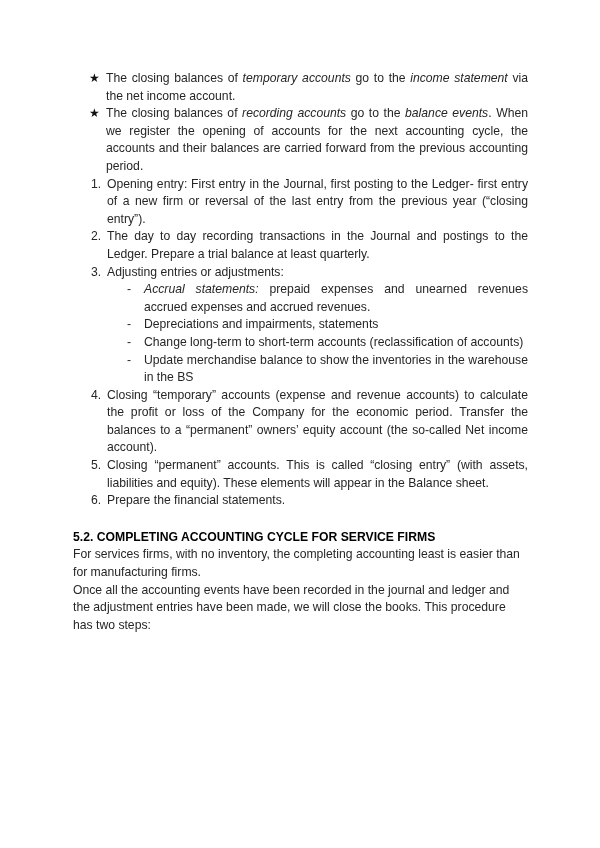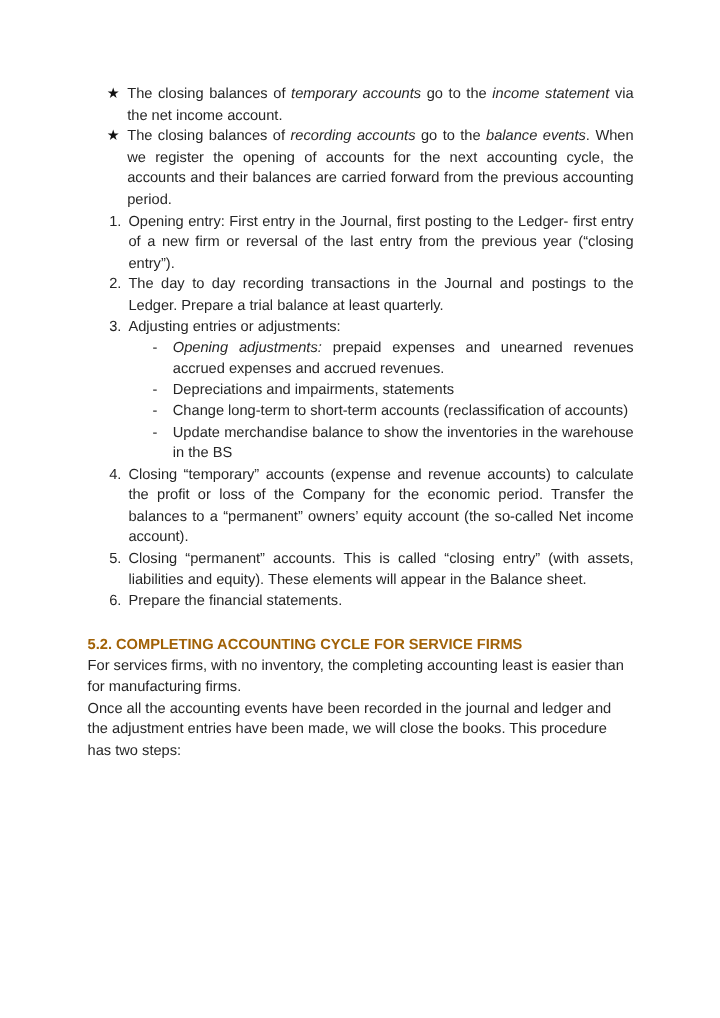--- a/index.html
+++ b/index.html
@@ -15,21 +15,21 @@
     .star-list { margin: 0 0 0 16px; padding: 0; list-style: none; }
     .star-item { position: relative; padding-left: 17px; margin: 0; }
     .star { position: absolute; left: 0; top: 0; font-size: 12px; color: #111; }
     .cycle-title { font-style: italic; margin-top: 20px; }
     .num-list { margin: 0; padding: 0; list-style: none; }
     .num-item { position: relative; padding-left: 34px; margin: 0; }
     .num { position: absolute; left: 18px; top: 0; }
     .dash-list { margin: 0 0 0 18px; padding: 0; list-style: none; }
     .dash-item { position: relative; padding-left: 19px; margin: 0; }
     .dash { position: absolute; left: 2px; top: 0; }
-    .section-heading { font-weight: bold; margin-top: 19px; color: #a16207; }
+    .section-heading { font-weight: bold; margin-top: 19px; color: #000000; }
     p { margin: 0; }
     em { font-style: italic; }
   </style>
 </head>
 <body>
 
 <div class="page">
 
   <ul class="star-list">
     <li class="star-item justify">
@@ -51,21 +51,21 @@
     <li class="num-item justify">
       <span class="num">2.</span>
       <span>The day to day recording transactions in the Journal and postings to the Ledger. Prepare a trial balance at least quarterly.</span>
     </li>
     <li class="num-item">
       <span class="num">3.</span>
       <span>Adjusting entries or adjustments:</span>
       <ul class="dash-list">
         <li class="dash-item justify">
           <span class="dash">-</span>
-          <em>Opening adjustments:</em><span> prepaid expenses and unearned revenues accrued expenses and accrued revenues.</span>
+          <em>Accrual statements:</em><span> prepaid expenses and unearned revenues accrued expenses and accrued revenues.</span>
         </li>
         <li class="dash-item justify">
           <span class="dash">-</span>
           <span>Depreciations and impairments, statements</span>
         </li>
         <li class="dash-item justify">
           <span class="dash">-</span>
           <span>Change long-term to short-term accounts (reclassification of accounts)</span>
         </li>
         <li class="dash-item justify">

